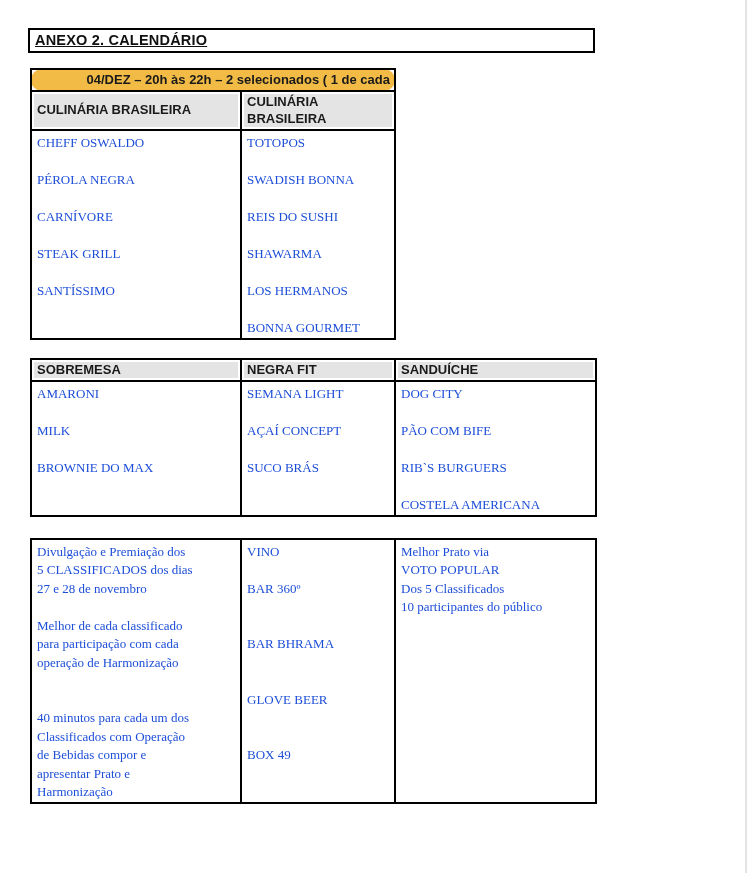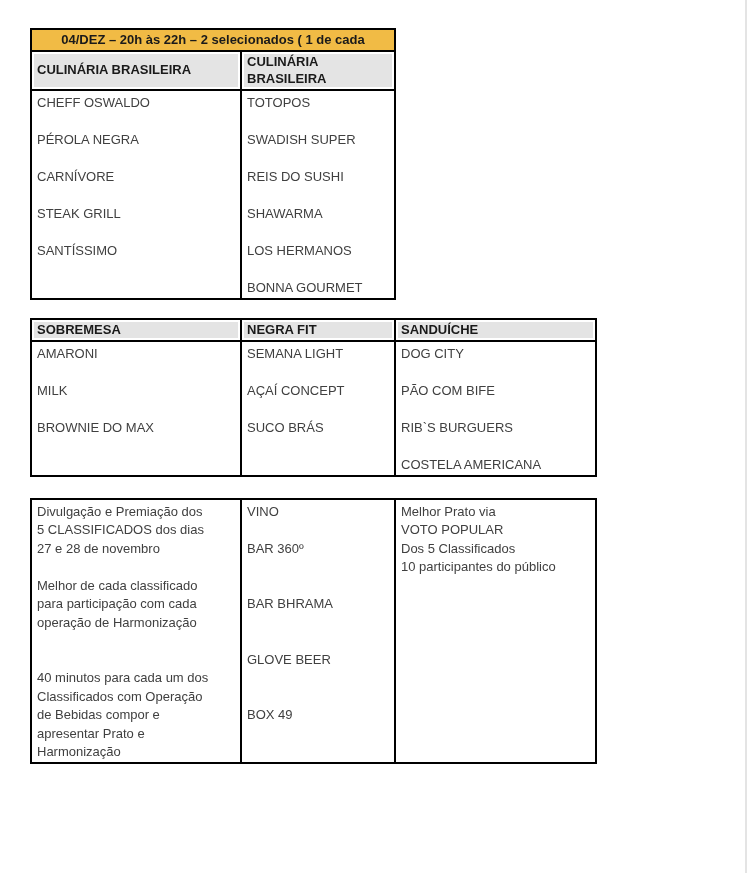--- a/index.html
+++ b/index.html
@@ -52,60 +52,65 @@
   table.cal.t2 { margin-bottom: 21px; }
   table.cal th, table.cal td {
     border: 2px solid #000000;
     box-sizing: border-box;
   }
   th.banner {
     background: #f1bb45;
     font-size: 13px;
     font-weight: bold;
     color: #1a1a1a;
-    text-align: center;
+    text-align: right;
     padding: 1px 4px;
     line-height: 18px;
     white-space: nowrap;
     overflow: hidden;
+    border-radius: 11px;
   }
   th.colhead {
     background: #e4e4e4;
     box-shadow: inset 0 0 0 2px #ffffff;
     font-size: 13px;
     font-weight: bold;
     color: #1a1a1a;
     text-align: left;
     padding: 2px 5px;
     line-height: 16.5px;
     vertical-align: middle;
   }
   td.cell {
     vertical-align: top;
     padding: 3px 4px 0 5px;
     font-size: 13px;
-    color: #404040;
+    color: #1d4ed8;
     background: #ffffff;
     overflow: visible;
+    font-family: Liberation Serif, serif;
   }
   td.cell .line {
     min-height: 18.5px;
     line-height: 18.5px;
     white-space: nowrap;
   }
   .t1 td.cell { height: 204px; }
   .t2 td.cell { height: 127px; margin-top: 12px; }
   .t3 td.cell { height: 256px; margin-top: 32px; }
 </style>
 </head>
 <body>
 
 <div class="page">
   <div class="page-edge"></div>
 
+  <div class="title-box">
+    <span class="title">ANEXO 2. CALENDÁRIO</span>
+  </div>
 
   <table class="cal t1">
     <colgroup>
         <col style="width:210px">
         <col style="width:154px">
       </colgroup>
     <thead>
       <tr>
         <th class="banner" colspan="2">04/DEZ – 20h às 22h – 2 selecionados ( 1 de cada</th>
       </tr>
@@ -123,21 +128,21 @@
             <div class="line blank"></div>
             <div class="line">CARNÍVORE</div>
             <div class="line blank"></div>
             <div class="line">STEAK GRILL</div>
             <div class="line blank"></div>
             <div class="line">SANTÍSSIMO</div>
           </td>
         <td class="cell">
             <div class="line">TOTOPOS</div>
             <div class="line blank"></div>
-            <div class="line">SWADISH SUPER</div>
+            <div class="line">SWADISH BONNA</div>
             <div class="line blank"></div>
             <div class="line">REIS DO SUSHI</div>
             <div class="line blank"></div>
             <div class="line">SHAWARMA</div>
             <div class="line blank"></div>
             <div class="line">LOS HERMANOS</div>
             <div class="line blank"></div>
             <div class="line">BONNA GOURMET</div>
           </td>
       </tr>

